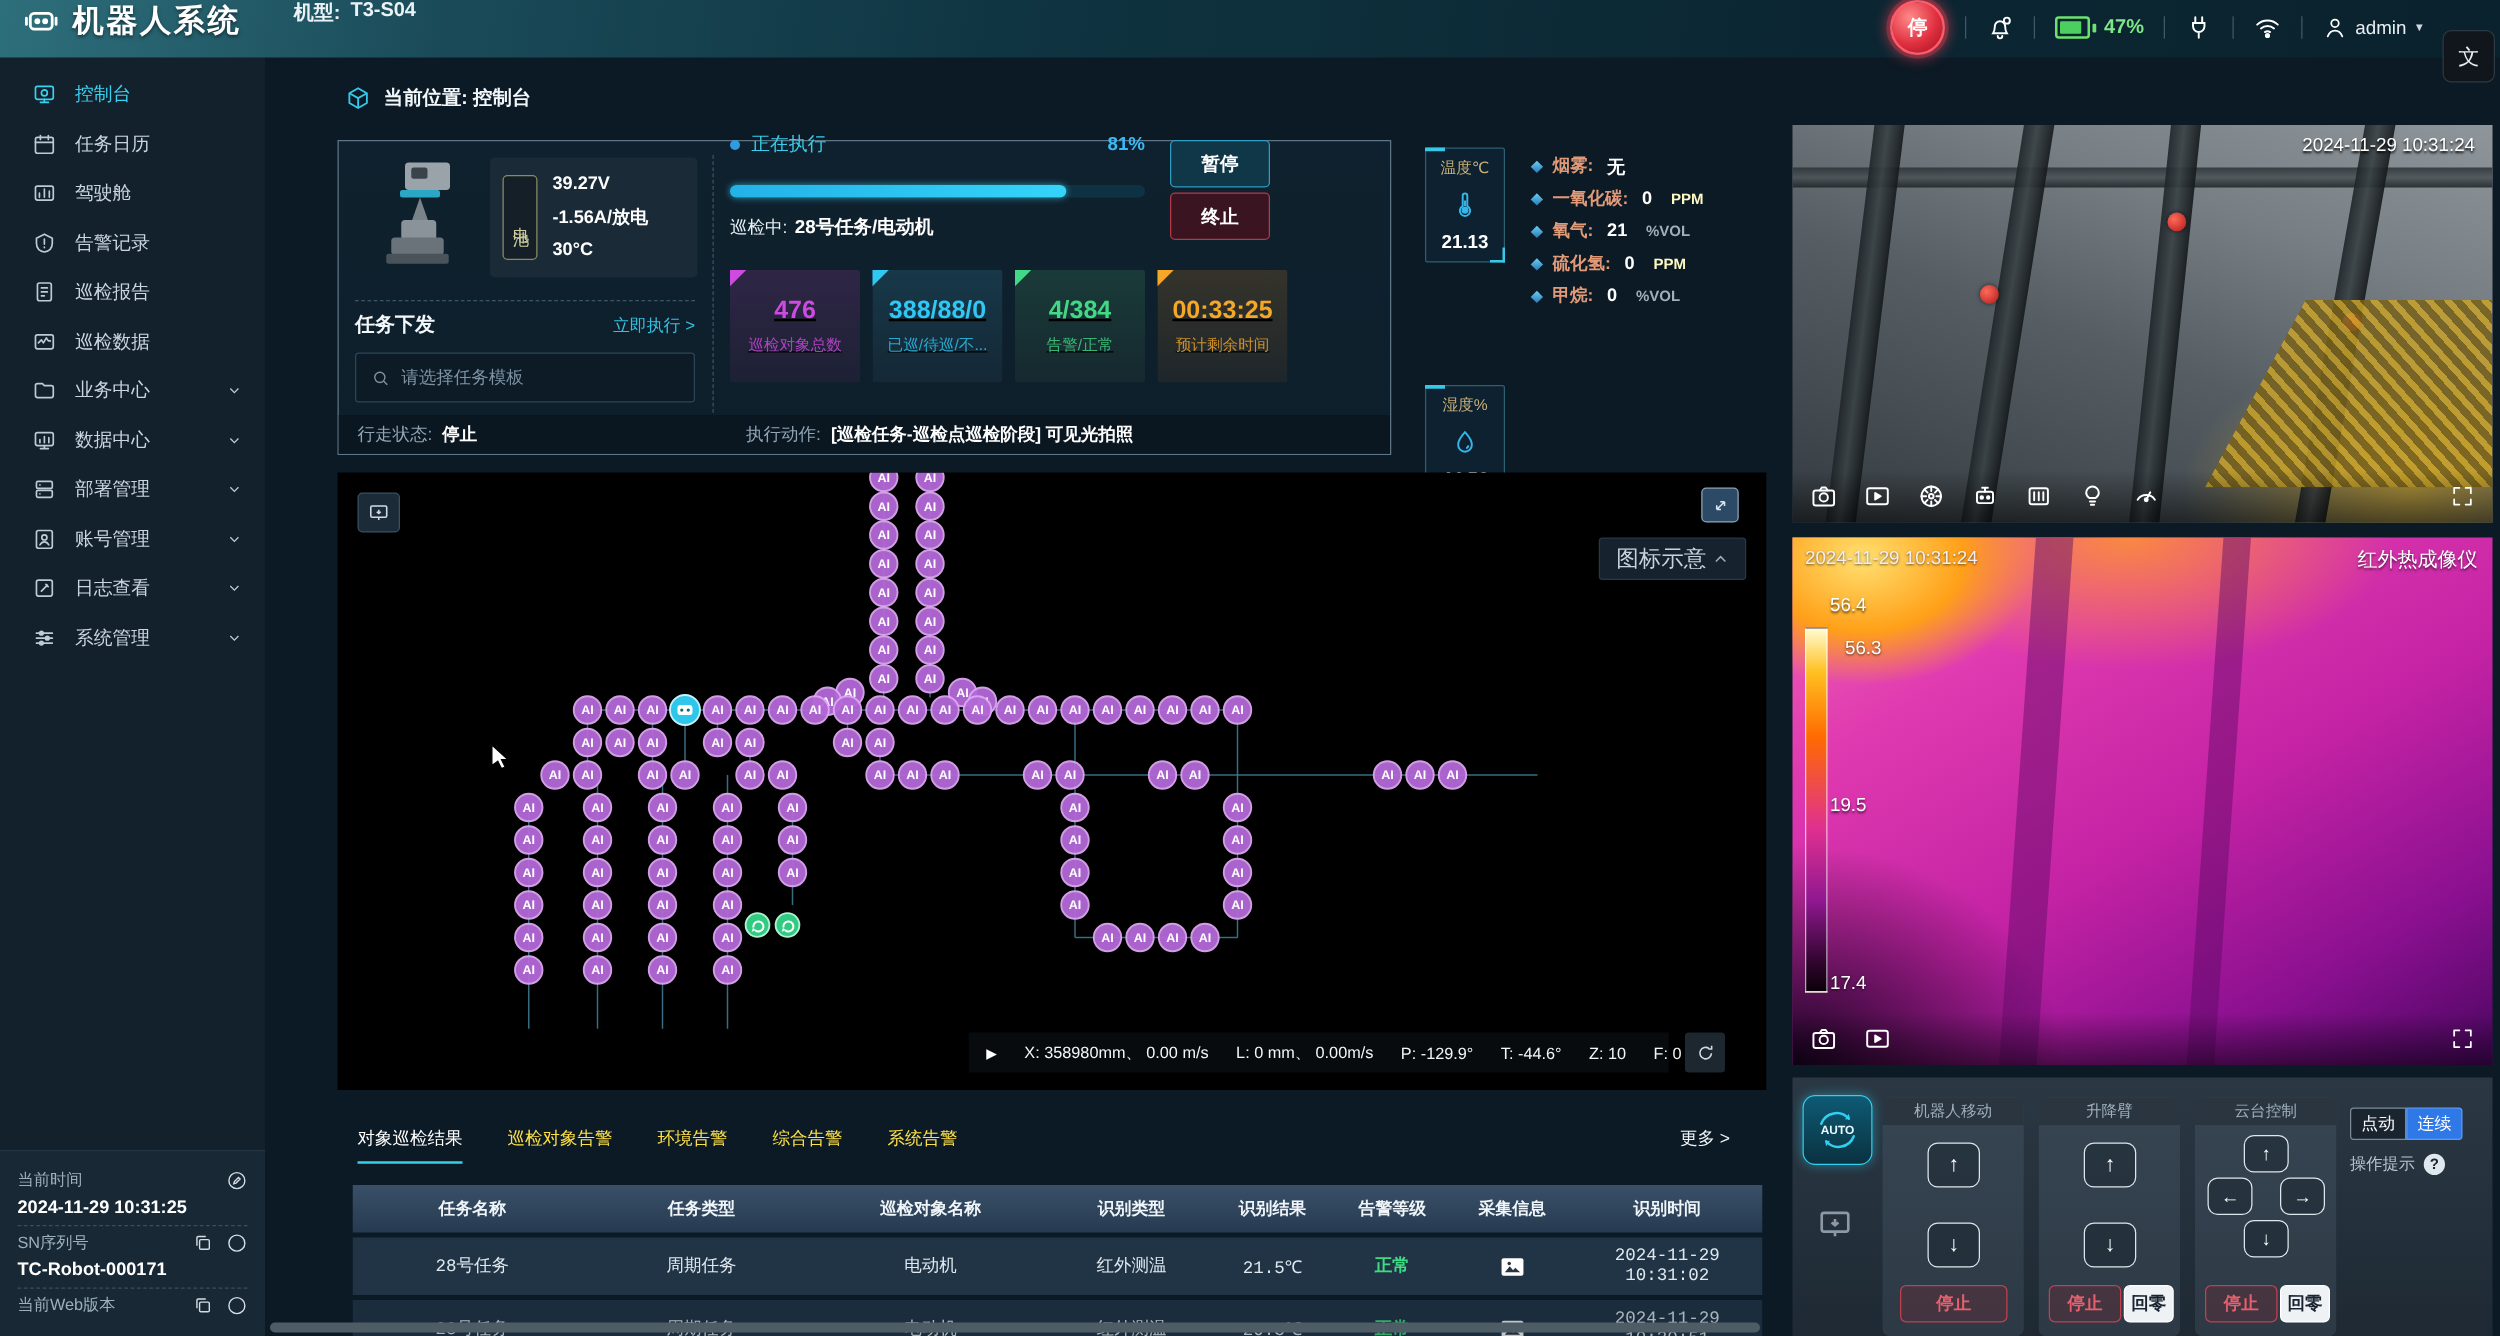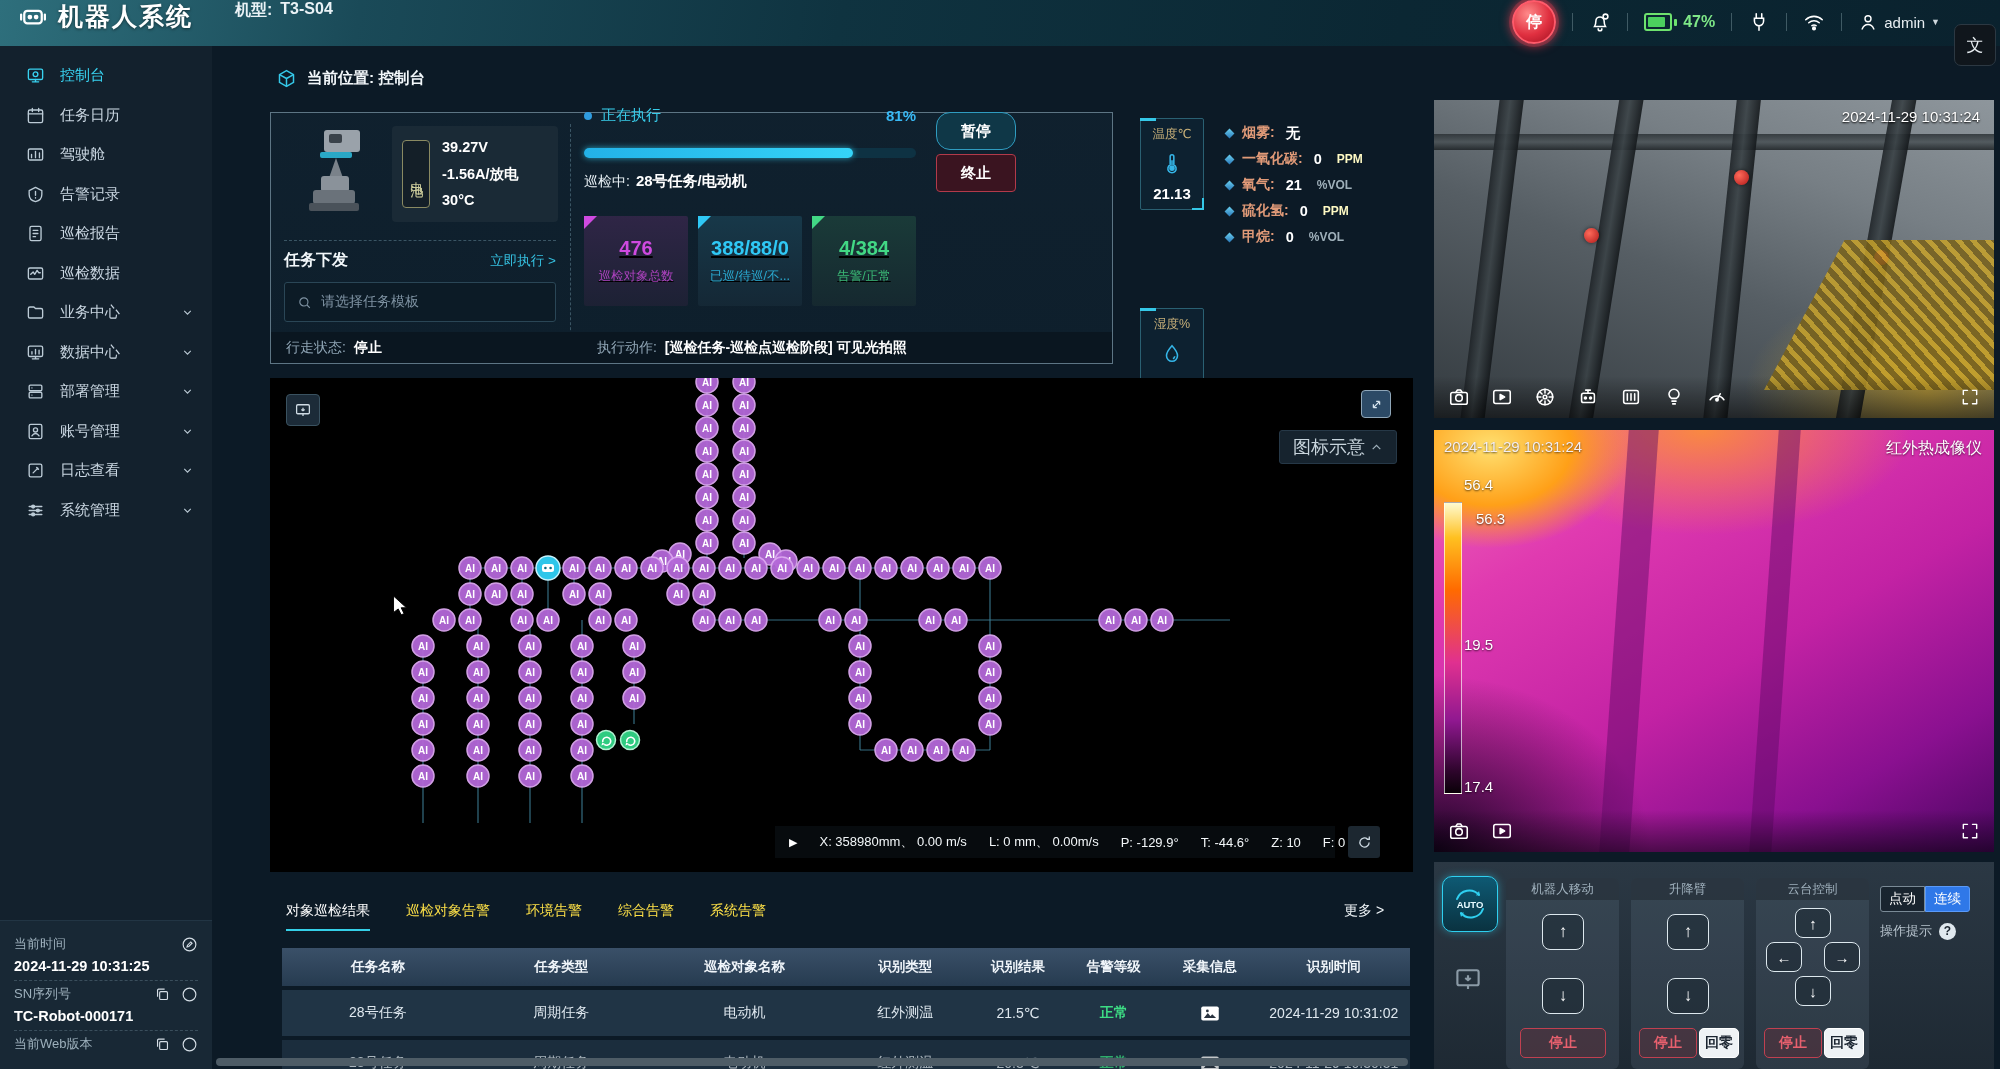--- a/index.html
+++ b/index.html
@@ -52,21 +52,21 @@
   #task-search{left:284px;top:282px;width:272px;height:40px;background:#0c1b26;border:1px solid #2a4656;border-radius:3px;display:flex;align-items:center;gap:9px;padding-left:12px;box-sizing:border-box;color:#7e92a2;font-size:14px;}
   #task-search svg{width:15px;height:15px;color:#7e92a2;}
   #run-line{left:584px;top:106px;width:332px;display:flex;justify-content:space-between;align-items:center;}
   #run-line .rl{display:flex;align-items:center;gap:9px;color:#38cdea;font-size:15px;}
   #run-line .dot{width:8px;height:8px;border-radius:50%;background:#2f9ce0;}
   #run-line .pct{color:#39b9f5;font-size:15px;font-weight:bold;}
   #prog-track{left:584px;top:148px;width:332px;height:10px;background:#0e3243;border-radius:5px;}
   #prog-fill{height:10px;background:linear-gradient(90deg,#23b2e8,#35d4f8);border-radius:5px;box-shadow:0 0 6px rgba(53,212,248,.7);}
   #inspect-line{left:584px;top:172px;color:#e8f0f5;font-size:14px;}
   #inspect-line b{font-size:15px;color:#fff;margin-left:6px;}
-  #pause-btn{left:936px;top:112px;width:78px;height:36px;background:#0f3747;border:1px solid #2f9cc0;border-radius:14px;color:#fff;font-size:15px;font-weight:bold;display:flex;align-items:center;justify-content:center;cursor:pointer;}
+  #pause-btn{left:936px;top:112px;width:78px;height:36px;background:#0f3747;border:1px solid #2f9cc0;border-radius:4px;color:#fff;font-size:15px;font-weight:bold;display:flex;align-items:center;justify-content:center;cursor:pointer;}
   #abort-btn{left:936px;top:154px;width:78px;height:36px;background:#3a1420;border:1px solid #b33a4a;border-radius:4px;color:#fff;font-size:15px;font-weight:bold;display:flex;align-items:center;justify-content:center;cursor:pointer;}
   #stat-cards{left:584px;top:216px;display:flex;gap:10px;text-decoration:underline;}
   .scard{width:104px;height:90px;position:relative;border-radius:2px;display:flex;flex-direction:column;align-items:center;justify-content:center;gap:8px;}
   .scard .corner{position:absolute;left:0;top:0;width:0;height:0;border-right:13px solid transparent;}
   .scard .val{font-size:20px;font-weight:bold;}
   .scard .lab{font-size:12.5px;}
   #walk-strip{left:271px;top:332px;width:841px;height:31px;background:#0a1620;display:flex;align-items:center;color:#8fa5b5;font-size:14px;}
   #walk-strip b{color:#fff;margin-left:8px;font-size:14px;}
   #walk-strip .seg1{margin-left:15px;}
   #walk-strip .seg2{margin-left:215px;}
@@ -106,21 +106,21 @@
   #coords-bar{left:505px;bottom:14px;width:560px;height:32px;background:rgba(8,12,16,.88);display:flex;align-items:center;gap:22px;padding:0 14px;box-sizing:border-box;color:#f2f6f8;font-size:13px;white-space:nowrap;}
   #coords-bar .play{color:#fff;font-size:11px;}
   #map-reload-btn{left:1078px;bottom:14px;width:32px;height:32px;background:#1c2730;border-radius:3px;display:flex;align-items:center;justify-content:center;cursor:pointer;}
   #map-reload-btn svg{width:17px;height:17px;color:#cfdbe4;}
   #cursor{left:123px;top:218px;}
   
   #tabs-row{left:286px;top:902px;width:1124px;height:38px;display:flex;gap:36px;align-items:flex-start;}
   .tab{font-size:14px;color:#fde047;padding-bottom:9px;cursor:pointer;}
   .tab.active{color:#fff;border-bottom:2px solid #35d0e8;}
   #more-link{left:1344px;top:902px;color:#f0f5f8;font-size:14px;cursor:pointer;}
-  #table-wrap{left:282px;top:948px;width:1128px;height:121px;overflow:hidden;}
+  #table-wrap{left:282px;top:948px;width:1128px;height:121px;overflow:hidden;font-family:Liberation Mono, monospace;}
   .thead{display:flex;height:38px;background:linear-gradient(180deg,#3a5068,#263b50);align-items:center;}
   .th{font-size:13.5px;font-weight:bold;color:#f0f5fa;text-align:center;}
   .trow{display:flex;height:46px;background:#203445;align-items:center;margin-top:4px;}
   .trow.dim{opacity:.75;}
   .td{font-size:14px;color:#dfe8ef;text-align:center;display:flex;align-items:center;justify-content:center;}
   .td.ok{color:#3ddc84;font-weight:bold;}
   .td .photo{width:26px;height:21px;}
   #hscroll{left:216px;top:1058px;width:1192px;height:8px;background:#4e5c66;border-radius:4px;}
   
   #camera{left:1434px;top:100px;width:560px;height:318px;overflow:hidden;background:
@@ -515,20 +515,25 @@
       <div class="scard" style="background: linear-gradient(rgba(47, 200, 245, 0.15), rgba(47, 200, 245, 0.05)), rgb(19, 31, 43);">
         <span class="corner" style="border-top:13px solid #2fc8f5"></span>
         <span class="val" style="color:#2fc8f5">388/88/0</span>
         <span class="lab" style="color:#2fc8f5cc">已巡/待巡/不...</span>
       </div>
       <div class="scard" style="background: linear-gradient(rgba(66, 216, 133, 0.15), rgba(66, 216, 133, 0.05)), rgb(19, 31, 43);">
         <span class="corner" style="border-top:13px solid #42d885"></span>
         <span class="val" style="color:#42d885">4/384</span>
         <span class="lab" style="color:#42d885cc">告警/正常</span>
       </div>
+      <div class="scard" style="background: linear-gradient(rgba(245, 167, 40, 0.15), rgba(245, 167, 40, 0.05)), rgb(19, 31, 43);">
+        <span class="corner" style="border-top:13px solid #f5a728"></span>
+        <span class="val" style="color:#f5a728">00:33:25</span>
+        <span class="lab" style="color:#f5a728cc">预计剩余时间</span>
+      </div>
     </div>
   <div id="walk-strip" class="abs">
     <span class="seg1">行走状态:</span>
       <b>停止</b>
     <span class="seg2">执行动作:</span>
       <b>[巡检任务-巡检点巡检阶段] 可见光拍照</b>
   </div>
 
   <div id="env1" class="abs envcard">
     <span class="el">温度℃</span>

